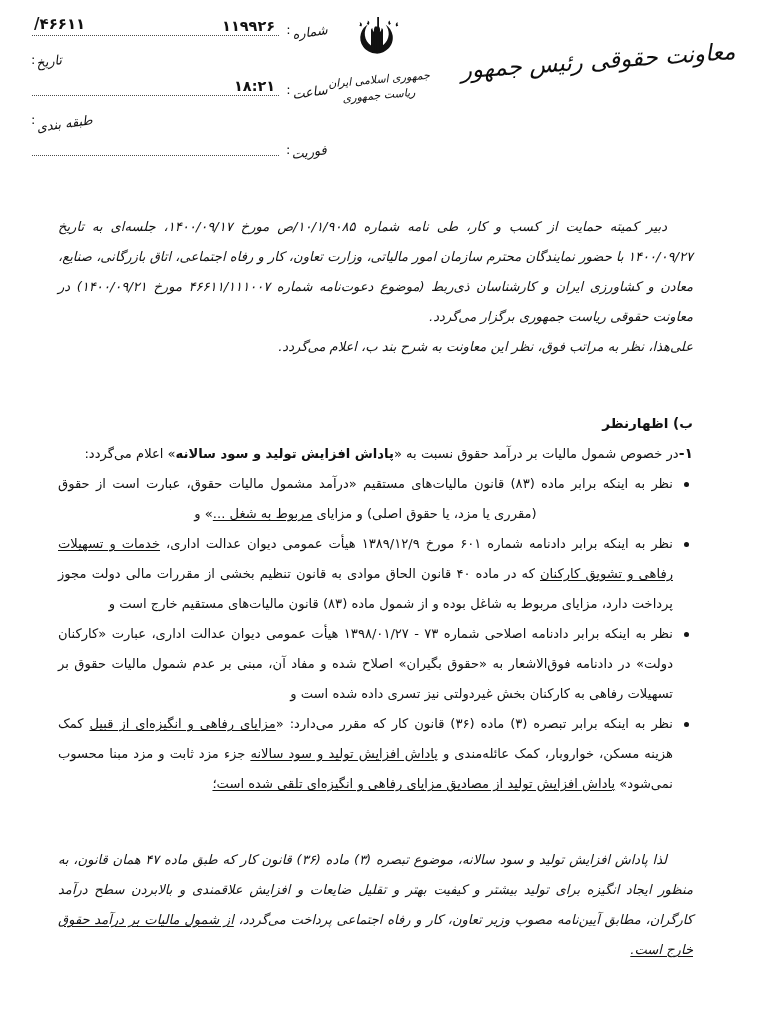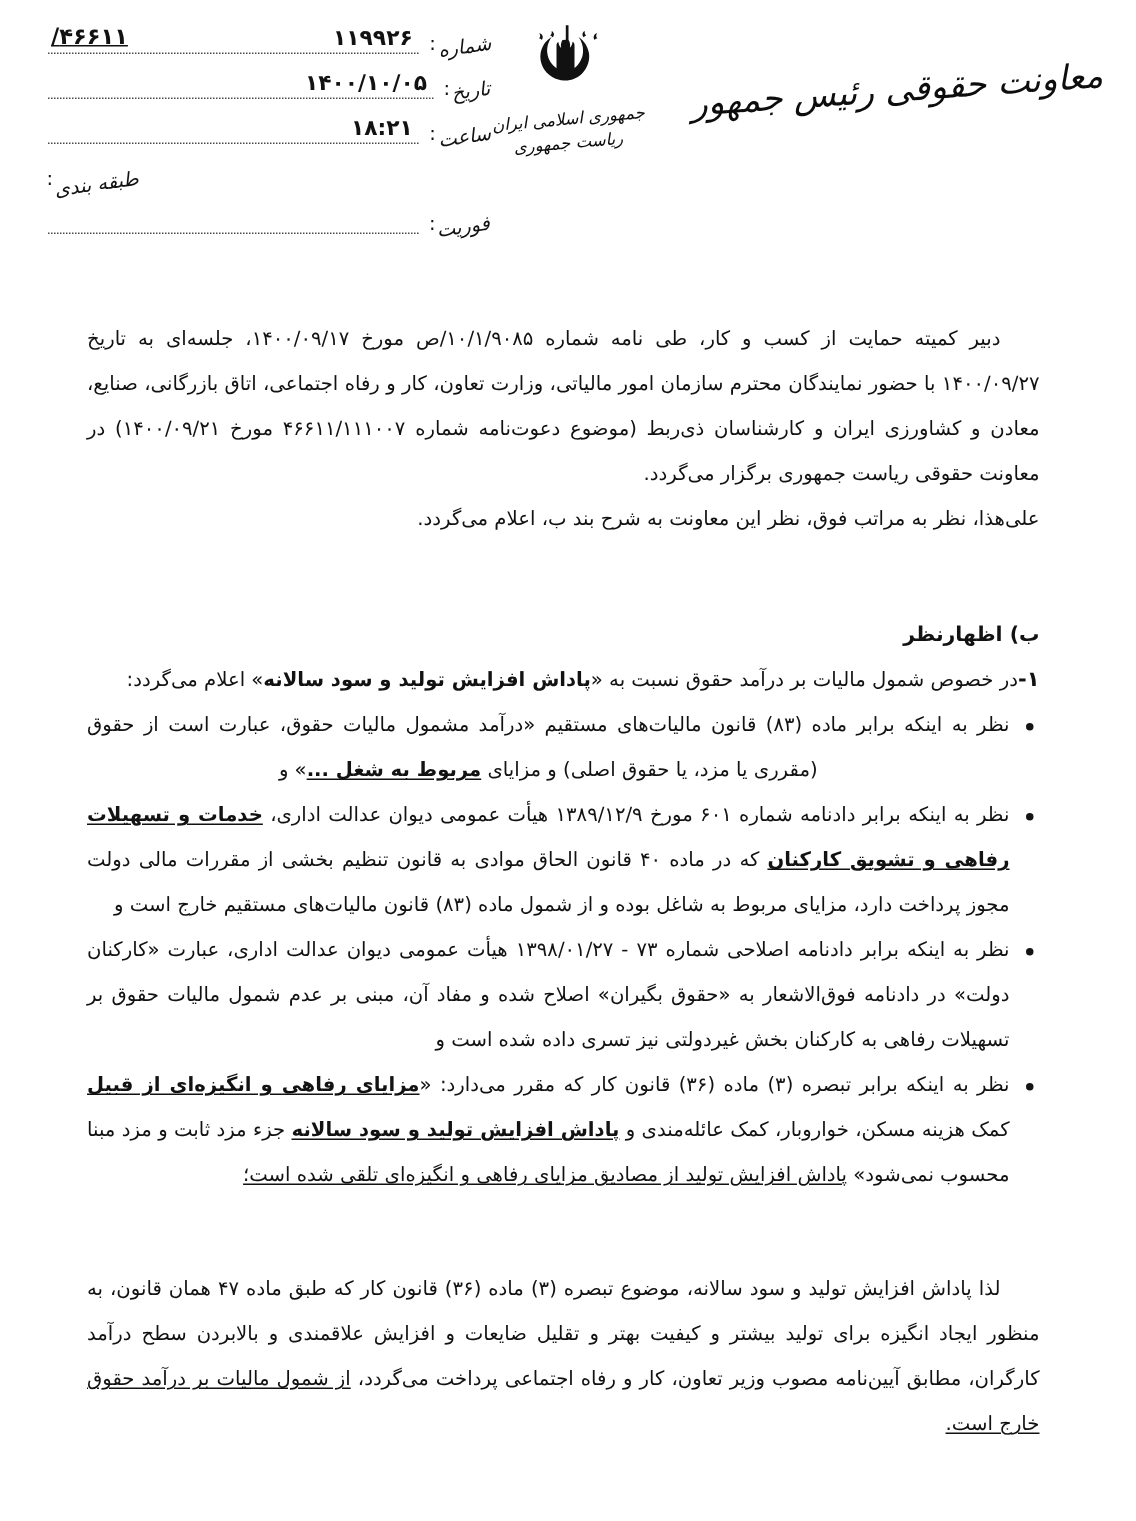--- a/index.html
+++ b/index.html
@@ -99,35 +99,36 @@
   }
   .meta-value {
     position: absolute;
     right: 4px;
     bottom: 1px;
     font-size: 14.5px;
     font-weight: 700;
     white-space: nowrap;
     letter-spacing: 0.4px;
   }
-  .meta-value.shifted { right: auto; left: 2px; bottom: 2px; font-size: 15px; text-decoration: underline; }
+  .meta-value.shifted { right: auto; left: 2px; bottom: 2px; font-size: 15px; }
   .meta-value.plain { font-weight: 600; font-style: italic; font-size: 14px; }
 
   
   .body-wrap {
     padding: 0 64px 0 58px;
     box-sizing: border-box;
   }
   p.para {
     margin: 0;
     font-size: 13.1px;
     line-height: 30px;
     text-align: justify;
     text-align-last: right;
     direction: rtl;
+    font-style: italic;
   }
   p.para.indent { text-indent: 26px; }
   p.para.tail {
     text-align: left;
     text-align-last: right;
     margin-top: 0;
   }
   .gap-md { height: 30px; }
   .gap-lg { height: 46px; }
 
@@ -171,21 +172,21 @@
     top: 13px;
     width: 5px;
     height: 5px;
     background: #141414;
     border-radius: 50%;
   }
   ul.bullets > li.center-last { text-align-last: center; }
 
   b, strong { font-weight: 700; }
   u { text-decoration: underline; text-underline-offset: 2px; }
-  .bu { font-weight: 700; text-decoration: underline; text-underline-offset: 2px; }
+  .bu { font-weight: 400; text-decoration: underline; text-underline-offset: 2px; }
 </style>
 </head>
 <body>
 
 <div class="page">
 
   <div class="letterhead">
 
     <div class="dept-title">معاونت حقوقی رئیس جمهور</div>
 
@@ -214,23 +215,20 @@
         <span class="meta-colon">:</span>
         <span class="meta-rule">
           <span class="meta-value">۱۱۹۹۲۶</span>
           <span class="meta-value shifted">۴۶۶۱۱/</span>
         </span>
       </div>
 
       <div class="meta-row">
         <span class="meta-label">تاریخ</span>
         <span class="meta-colon">:</span>
-        <span class="meta-rule">
-          <span class="meta-value">۱۴۰۰/۱۰/۰۵</span>
-        </span>
       </div>
 
       <div class="meta-row">
         <span class="meta-label">ساعت</span>
         <span class="meta-colon">:</span>
         <span class="meta-rule">
           <span class="meta-value">۱۸:۲۱</span>
         </span>
       </div>
 

